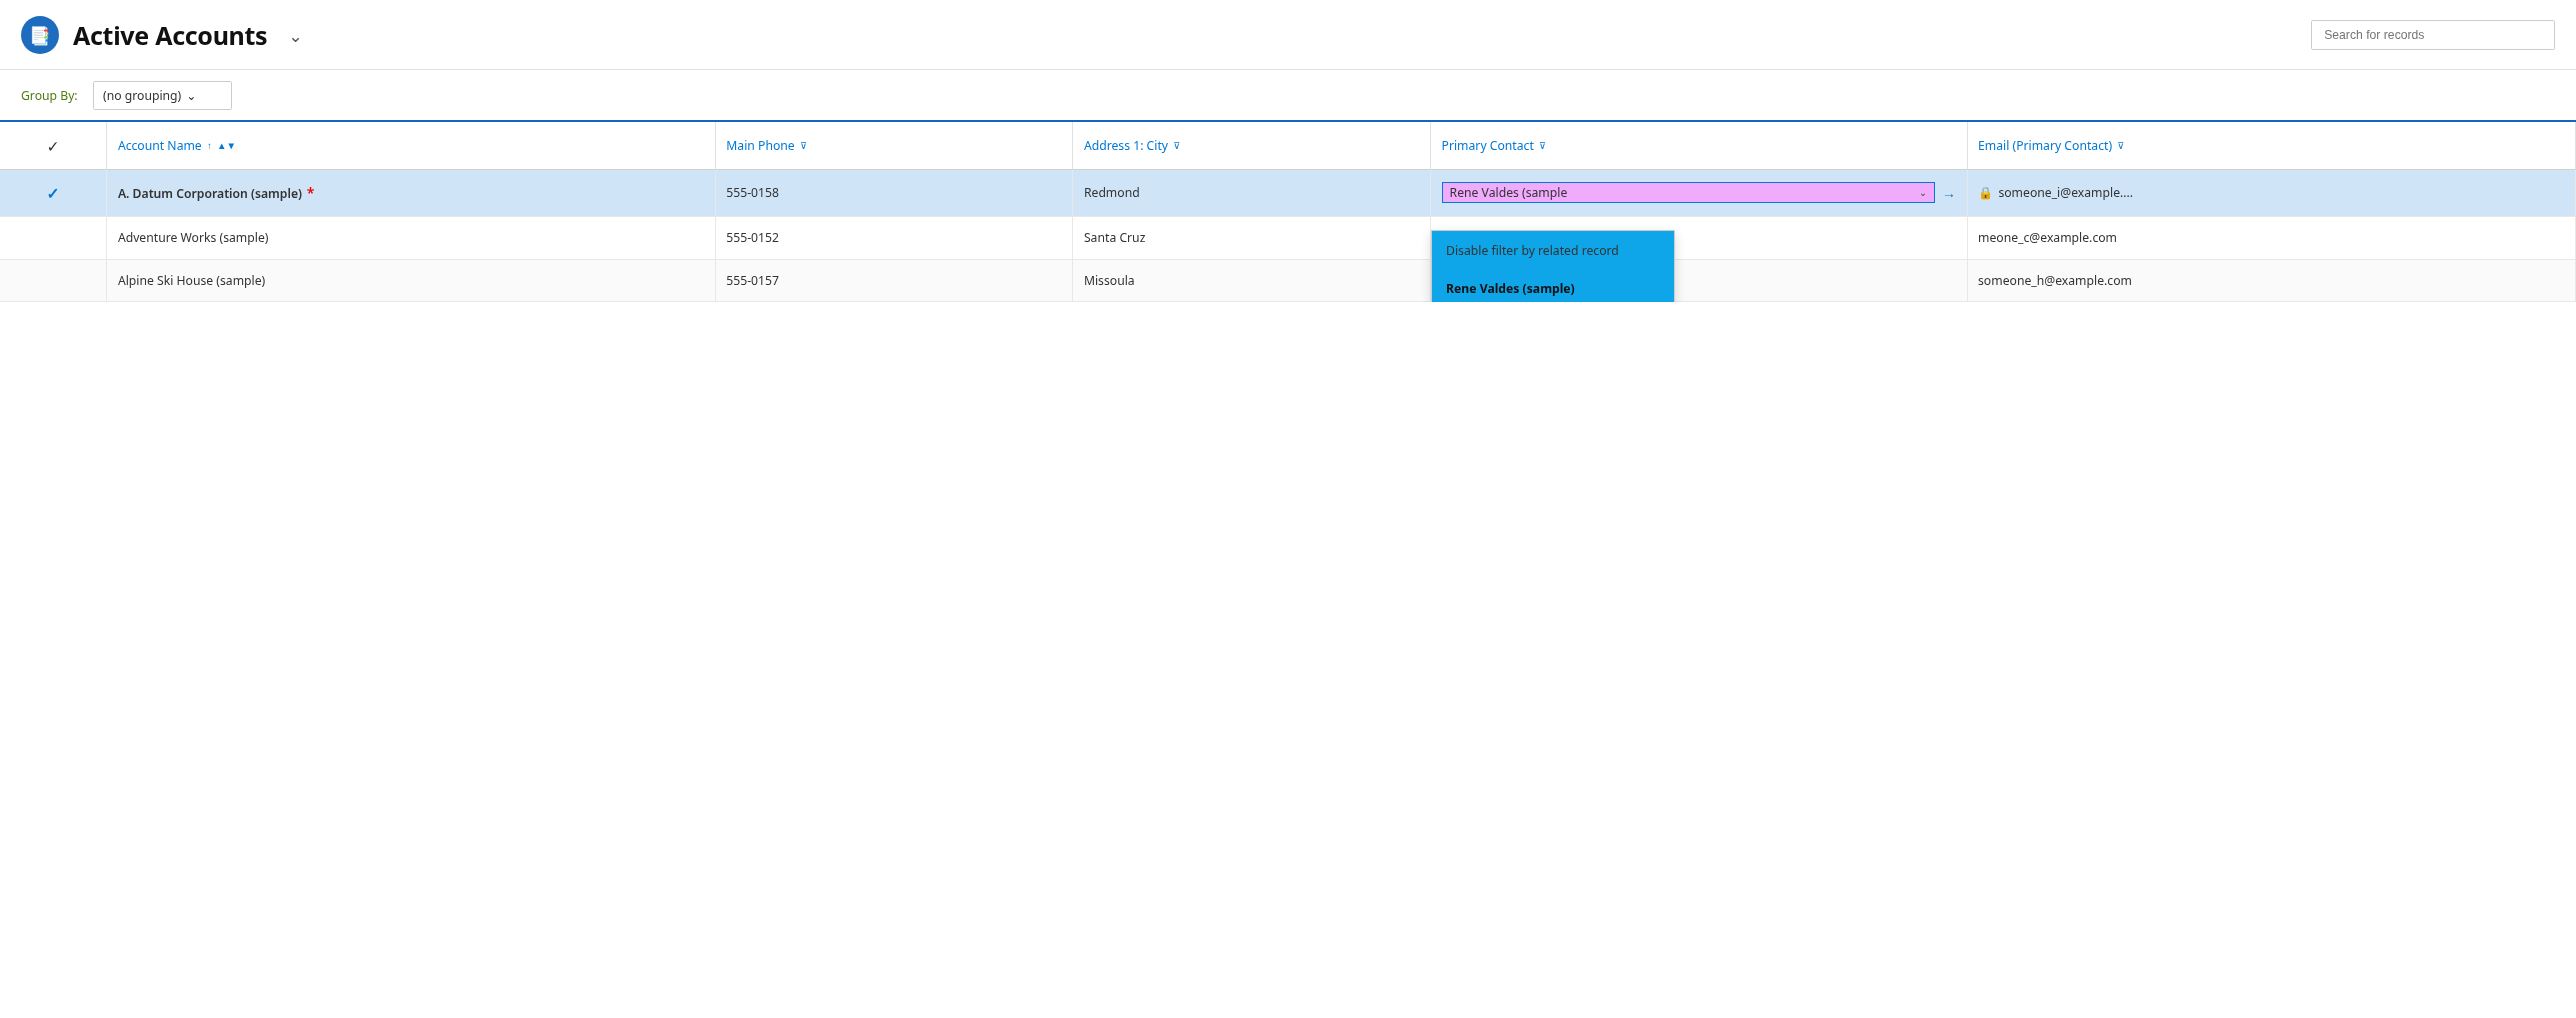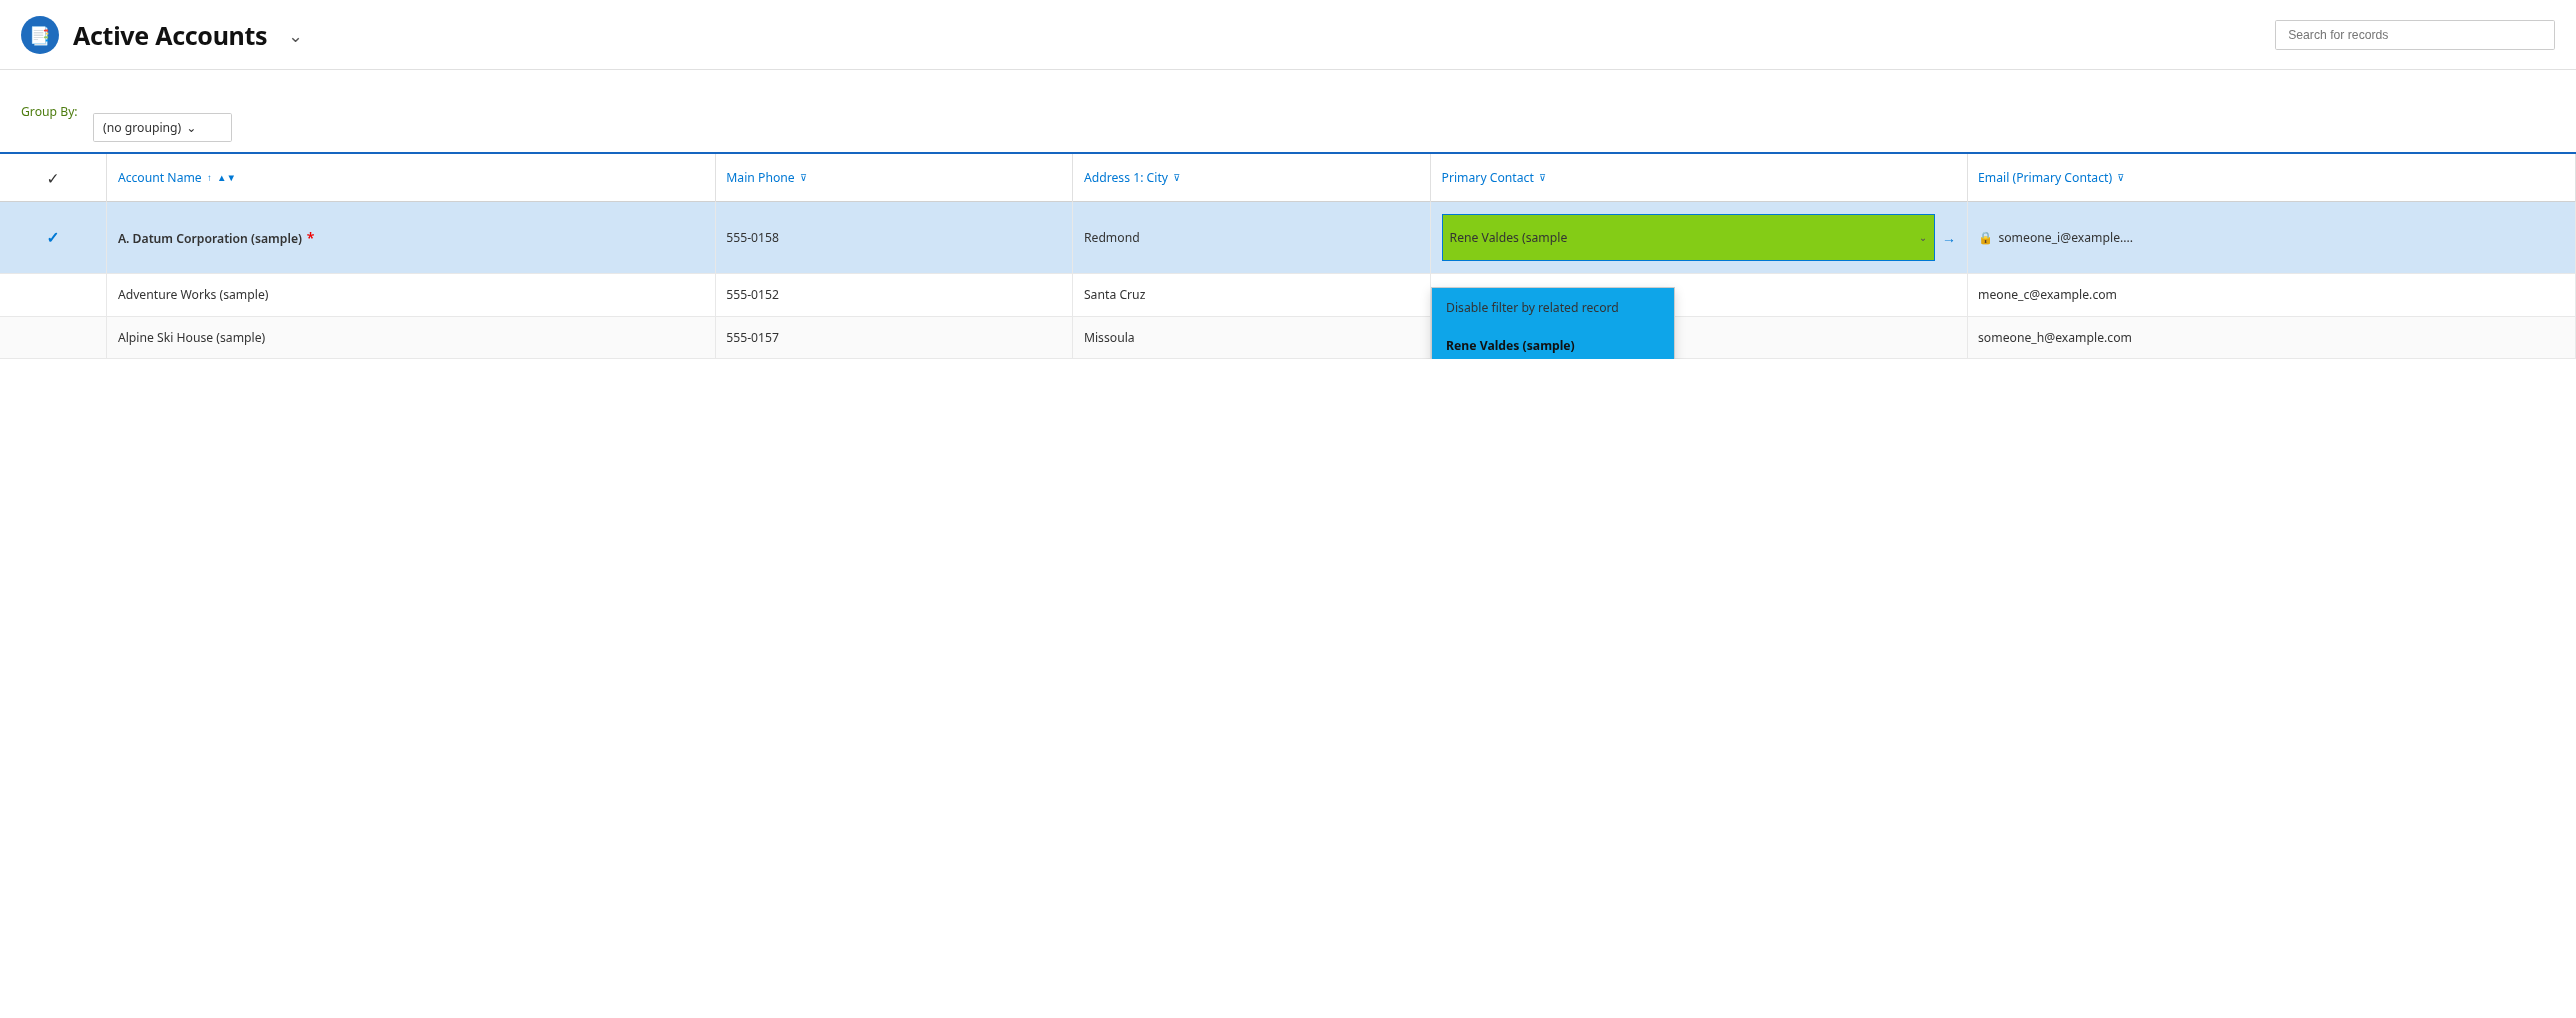--- a/index.html
+++ b/index.html
@@ -48,21 +48,21 @@
       font-size: 17.4px;
       color: #555;
       cursor: pointer;
     }
     .search-box {
       border: 0.9px solid #ccc;
       border-radius: 1.7px;
       padding: 7px 12.2px;
       font-size: 12.2px;
       color: #999;
-      width: 280px;
+      width: 244px;
       outline: none;
       background: #fff;
     }
 
     
     .toolbar {
       padding: 10.5px 21px;
       background: #fff;
       border-bottom: 2.6px solid #1565c0;
       display: flex;
@@ -79,21 +79,20 @@
       border-radius: 1.7px;
       padding: 5.2px 8.7px;
       font-size: 12.2px;
       color: #333;
       background: #fff;
       cursor: pointer;
       display: flex;
       align-items: flex-start;
       gap: 5px;
       min-width: 139px;
-      margin-top: 32px;
     }
 
     
     .table-container {
       width: 100%;
       overflow-x: auto;
       background: #fff;
     }
     table {
       width: 100%;
@@ -176,22 +175,22 @@
 
     
     .contact-cell {
       position: relative;
       display: flex;
       align-items: center;
       gap: 3.5px;
     }
     .contact-input-box {
       border: 0.9px solid #0078d4;
-      background: #84cc16;
-      padding: 14px 7px;
+      background: #f0abfc;
+      padding: 1px 7px;
       display: flex;
       align-items: center;
       gap: 3.5px;
       flex: 1;
       min-width: 0;
     }
     .contact-input-text {
       flex: 1;
       overflow: hidden;
       text-overflow: ellipsis;

